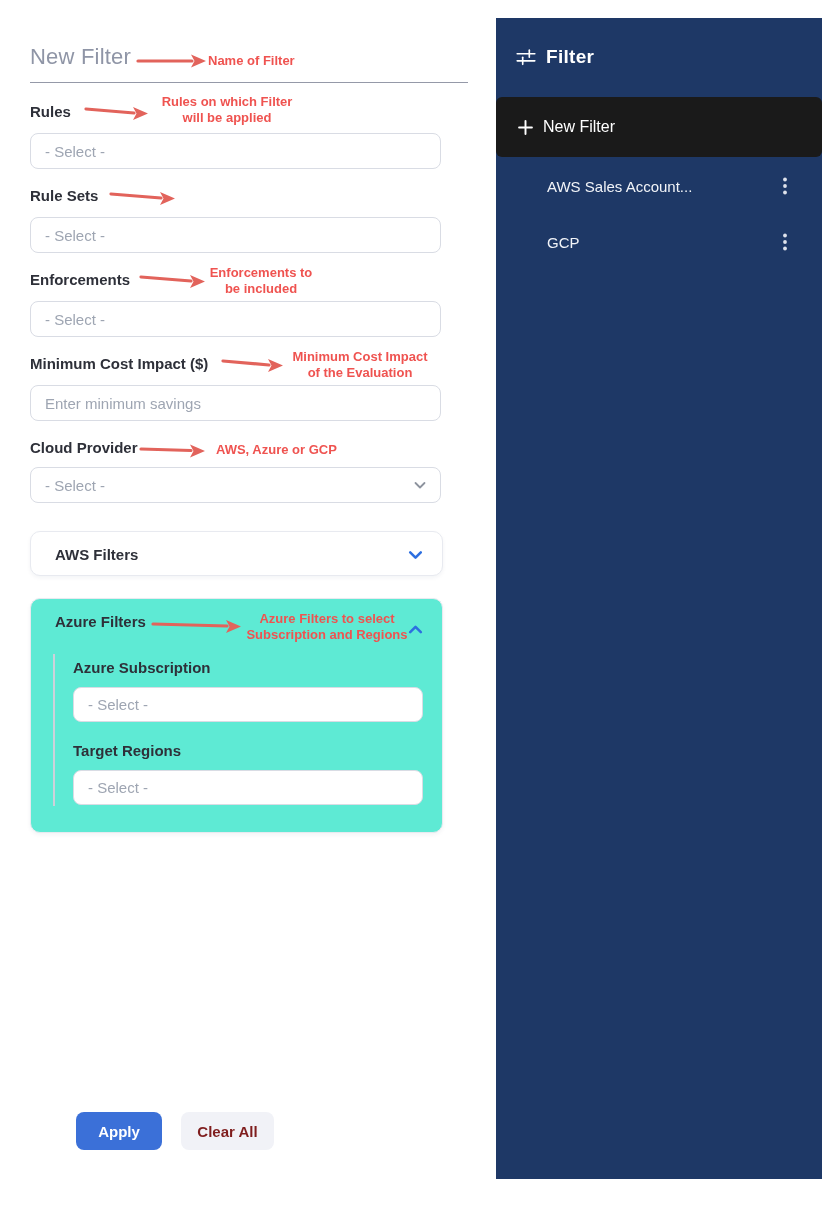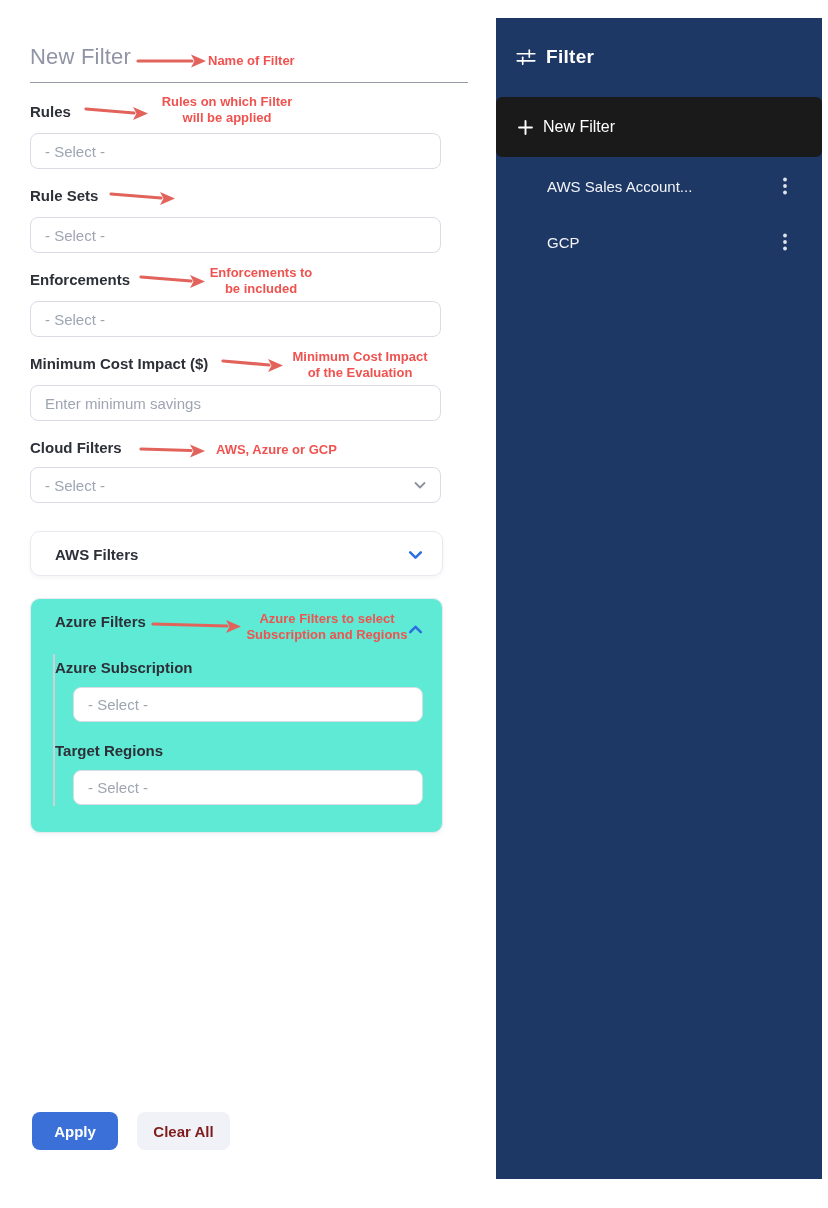--- a/index.html
+++ b/index.html
@@ -33,30 +33,30 @@
   }
   .card-aws { top:531px; height:45px; }
   .card-azure { top:598px; height:235px; background:#5eead4; }
   .card-gcp { top:862px; height:45px; }
   .card-header { position:relative; height:45px; display:flex; align-items:center; padding:0 24px; }
   .card-title { font-size:15px; font-weight:700; color:#2e3039; }
   .card-chevron { position:absolute; right:18px; top:50%; transform:translateY(-50%); }
   .card-azure .card-chevron { top:22px; transform:none; }
 
   .azure-vline { position:absolute; left:22px; top:55px; width:2px; height:152px; background:#cdd1da; }
-  .sub-label { position:absolute; left:24px; font-size:15px; font-weight:700; color:#2e3039; }
+  .sub-label { position:absolute; left:42px; font-size:15px; font-weight:700; color:#2e3039; }
   .sub-lbl-1 { top:60px; } .sub-lbl-2 { top:143px; }
   .sub-select { position:absolute; left:42px; width:350px; height:35px; border:1px solid #d9dce4; border-radius:8px;
     background:#ffffff; font-size:15px; color:#9ea5b2; display:flex; align-items:center; padding:0 14px; }
   .sub-sel-1 { top:88px; } .sub-sel-2 { top:171px; }
 
   
   .btn { position:absolute; top:1112px; height:38px; border:none; border-radius:8px;
     font-family:"Liberation Sans", sans-serif; font-size:15px; font-weight:700; cursor:pointer;
-    display:flex; align-items:center; justify-content:center; }
+    display:flex; align-items:center; justify-content:center;margin-left:44px; }
   .btn-apply { left:32px; width:86px; background:#3b70d8; color:#ffffff; }
   .btn-clear { left:137px; width:93px; background:#f1f2f7; color:#7f1d1d; }
 
   
   .annot { position:absolute; font-size:13px; line-height:16px; font-weight:700; color:#ef5350;
     white-space:pre-line; text-align:center; }
   .t1 { left:208px; top:53px; text-align:left; white-space:nowrap; }
   .t2 { left:152px; top:94px;  width:150px; }
   .t3 { left:175px; top:183px; width:142px; }
   .t4 { left:198px; top:265px; width:126px; }
@@ -102,21 +102,21 @@
   </div>
 
   <div class="field-label lbl-3">Enforcements</div>
   <div class="select-box inp-3">
     <span>- Select -</span>
   </div>
 
   <div class="field-label lbl-4">Minimum Cost Impact ($)</div>
   <input class="text-input inp-4" type="text" placeholder="Enter minimum savings" style="">
 
-  <div class="field-label lbl-5">Cloud Filters</div>
+  <div class="field-label lbl-5">Cloud Provider</div>
   <div class="select-box inp-5">
     <span>- Select -</span>
     <svg class="select-chevron" width="16" height="16" viewBox="0 0 16 16">
       <path d="M3.5 6 L8 10.5 L12.5 6" fill="none" stroke="#8d939e" stroke-width="1.8" stroke-linecap="round" stroke-linejoin="round"></path>
     </svg>
   </div>
 
   <div class="card card-aws">
     <div class="card-header">
       <span class="card-title">AWS Filters</span>

